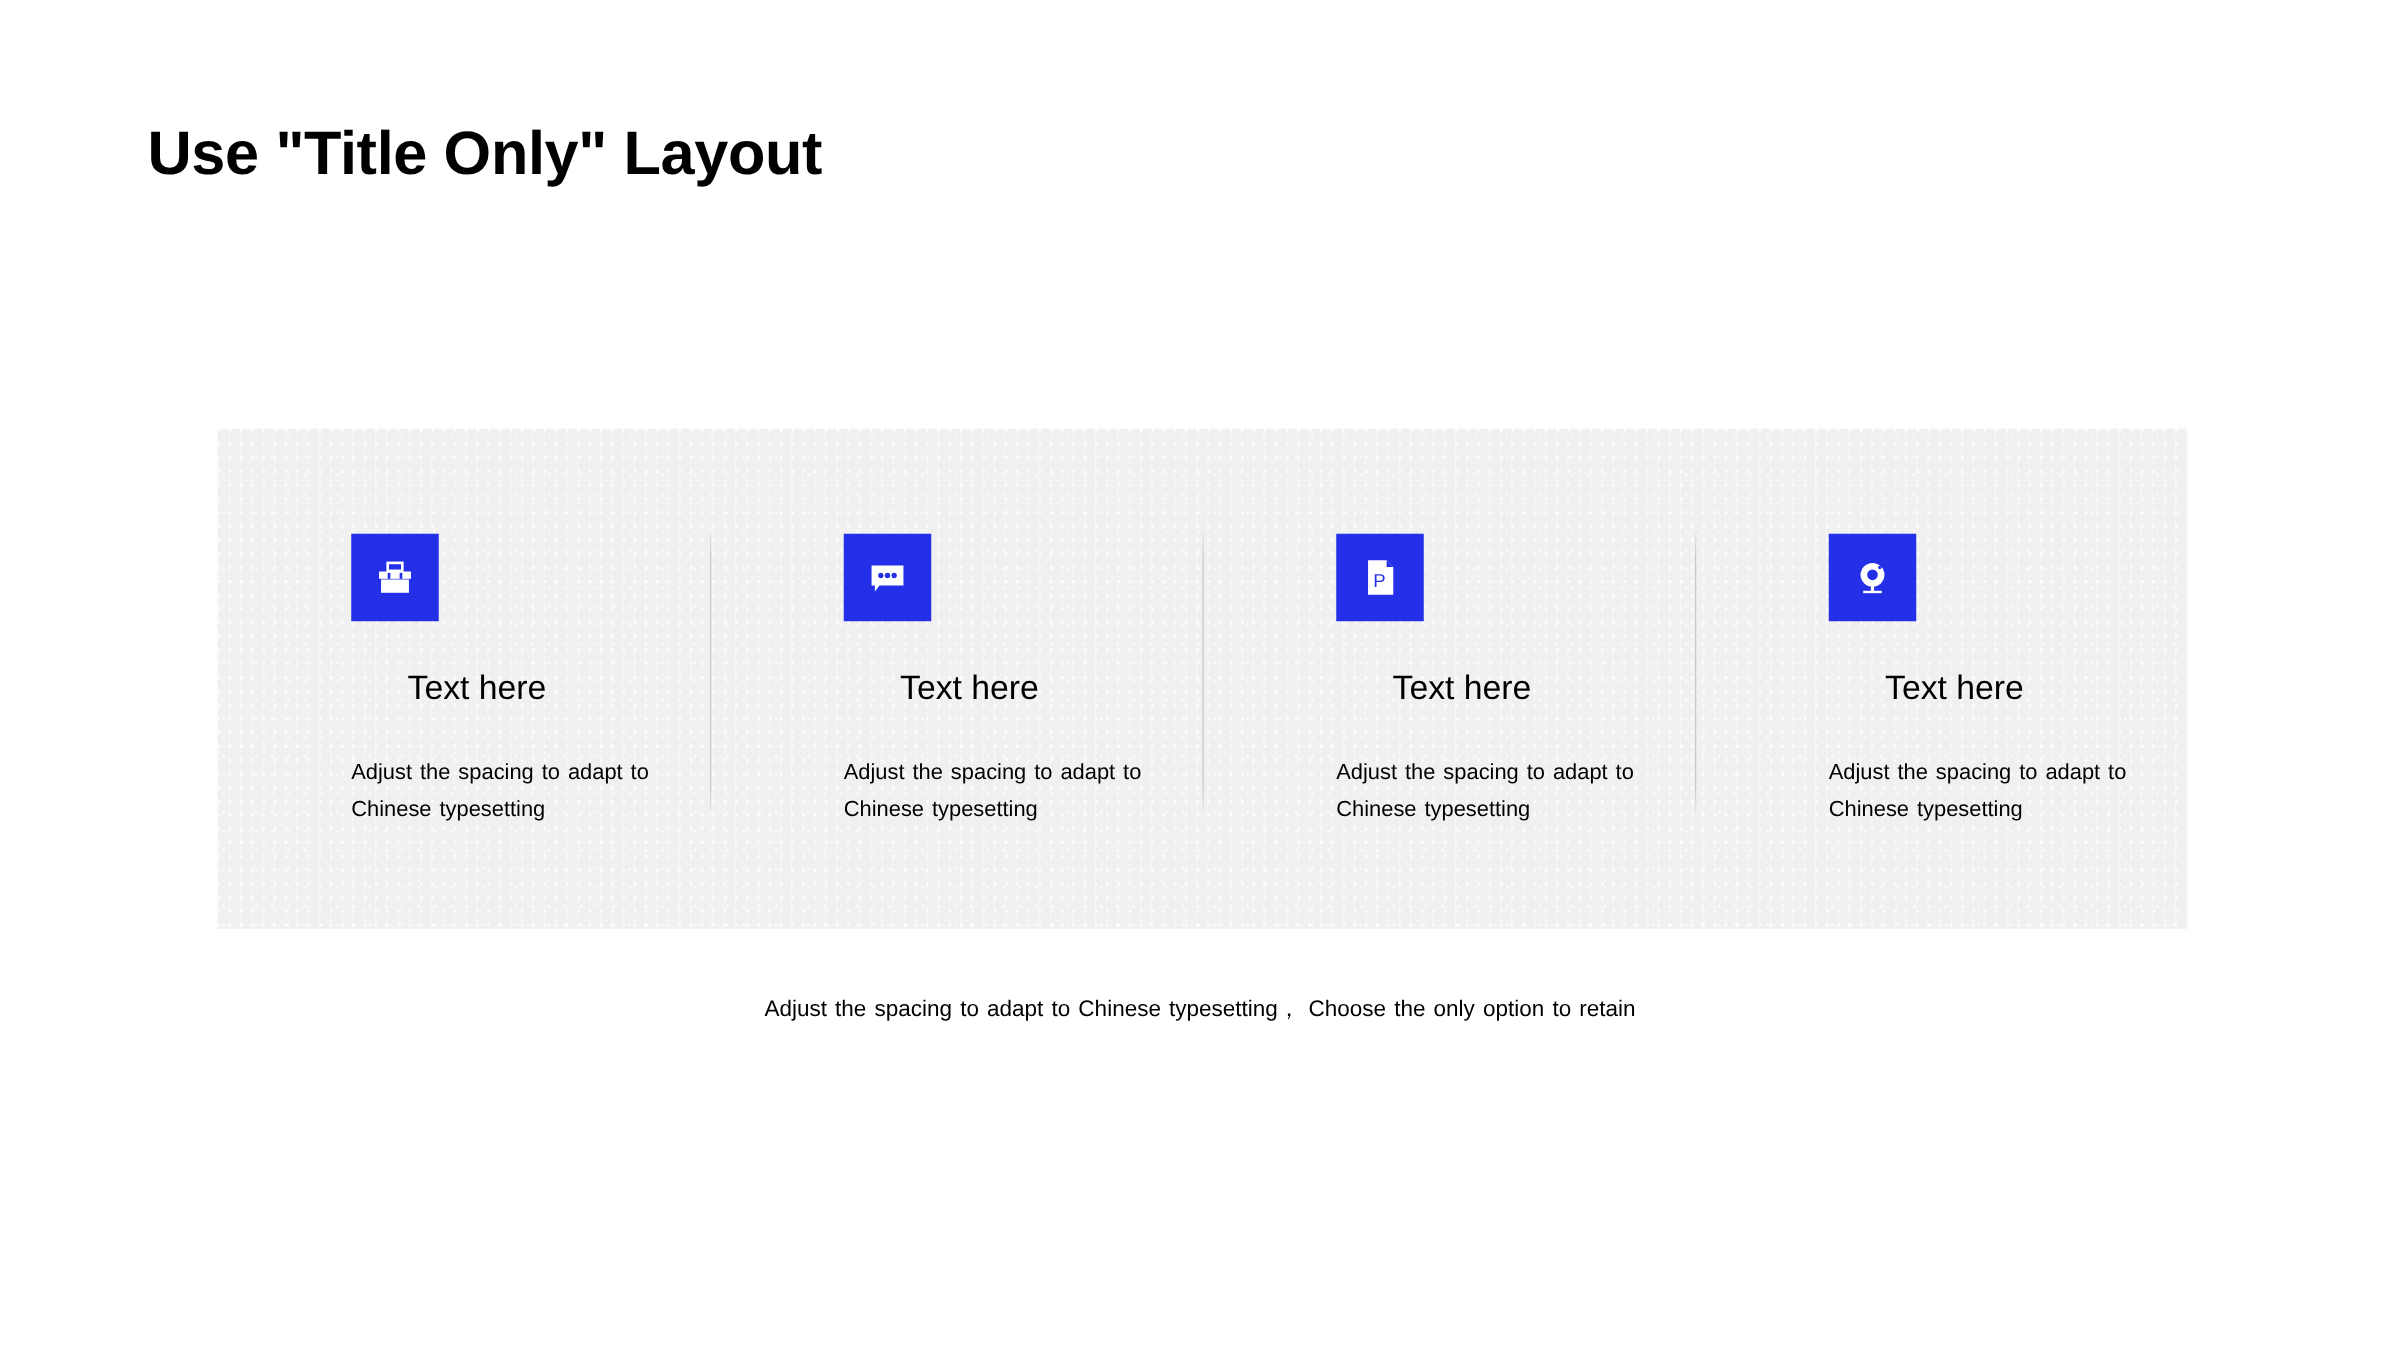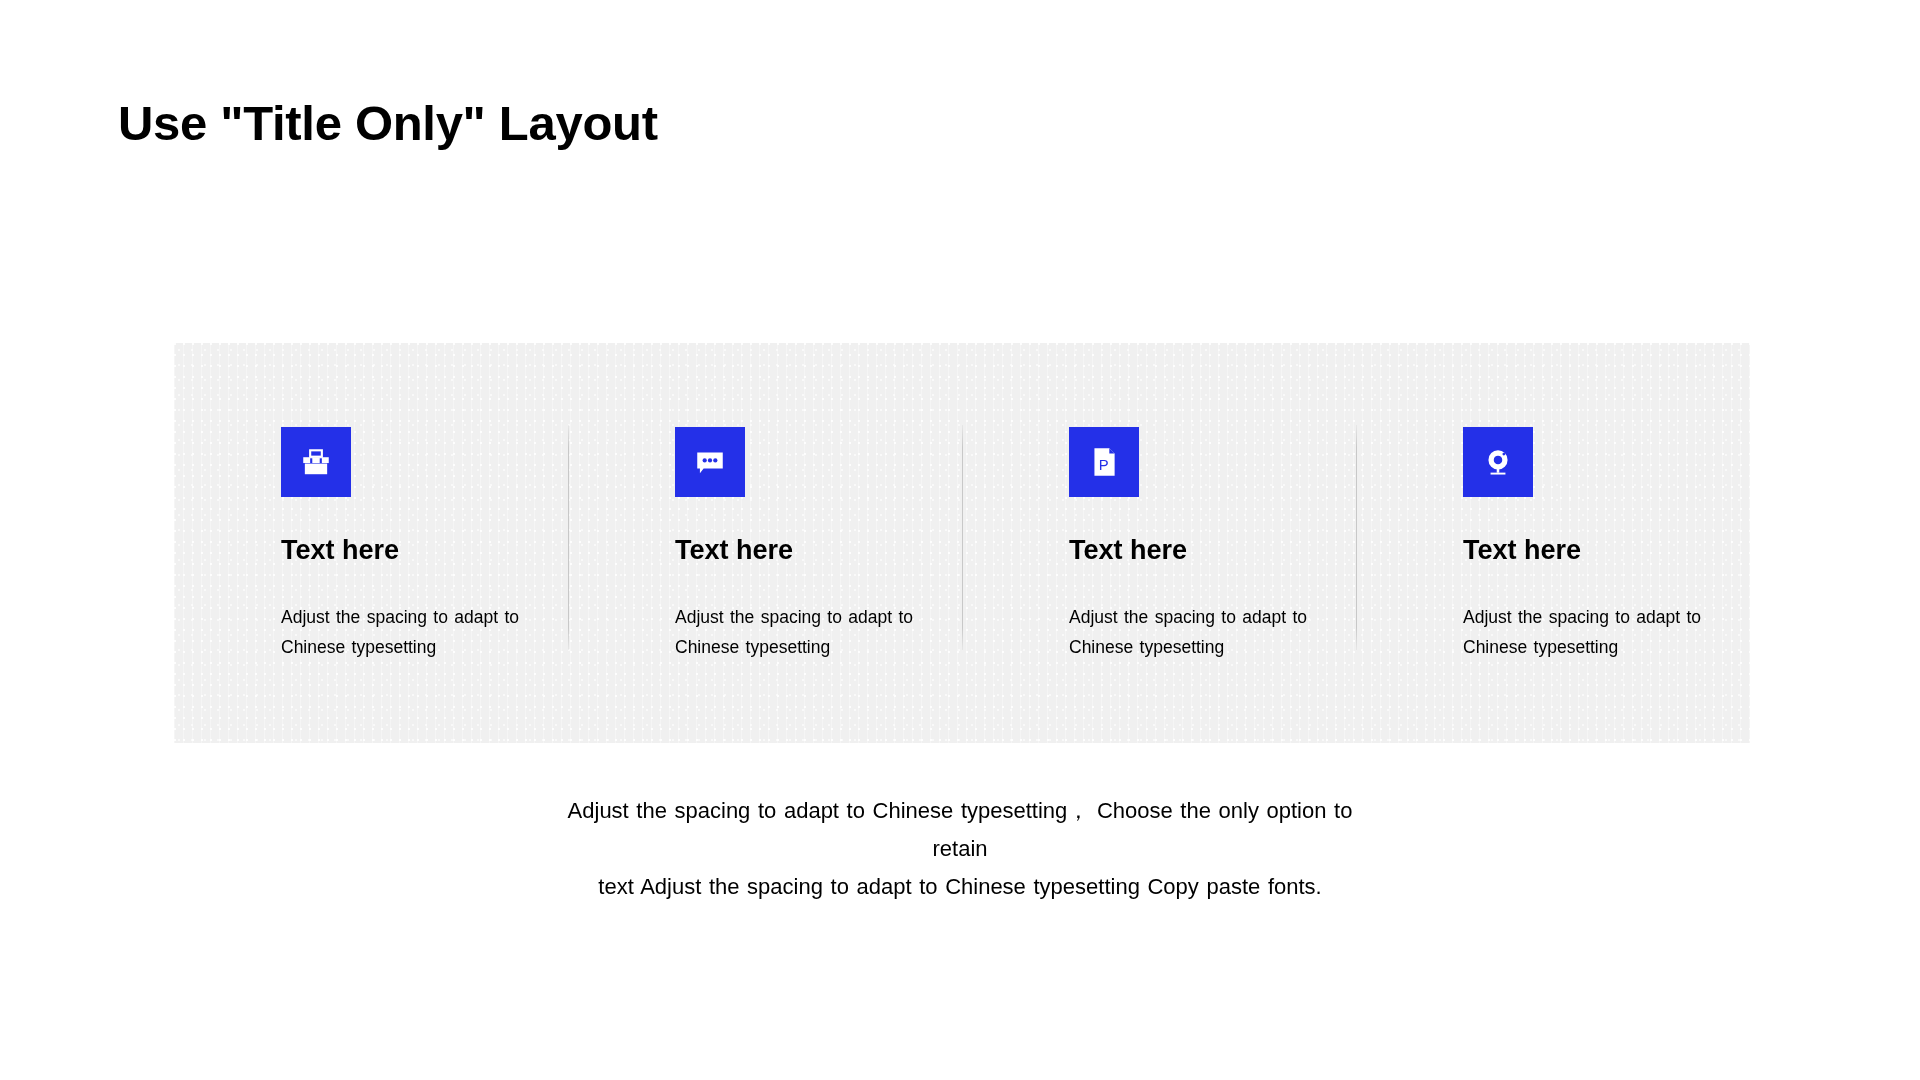--- a/index.html
+++ b/index.html
@@ -92,44 +92,45 @@
   }
   .card-icon svg {
     display: block;
     width: 34px;
     height: 34px;
   }
 
   .card-heading {
     margin-top: 39px;
     font-size: 27px;
-    font-weight: bold;
+    font-weight: normal;
     line-height: 1.1;
     color: #000000;
     white-space: nowrap;
+    margin-left: 45px;
   }
 
   .card-body {
     margin-top: 36px;
     font-size: 17.5px;
     line-height: 1.72;
     color: #000000;
     width: 250px;
     word-spacing: 1.5px;
   }
 
   
   .footer-text {
     position: absolute;
     left: 50%;
     transform: translateX(-50%);
     top: 792px;
     width: 790px;
     text-align: center;
-    font-size: 22px;
+    font-size: 18px;
     line-height: 1.72;
     color: #000000;
     word-spacing: 1.5px;
   }
   .footer-text .line {
     display: block;
   }
 </style>
 </head>
 <body>
@@ -192,16 +193,15 @@
         </div>
         <div class="card-heading">Text here</div>
         <div class="card-body">Adjust the spacing to adapt to Chinese typesetting</div>
       </div>
 
     </div>
   </div>
 
   <div class="footer-text">
     <span class="line">Adjust the spacing to adapt to Chinese typesetting， Choose the only option to retain</span>
-    <span class="line">text Adjust the spacing to adapt to Chinese typesetting Copy paste fonts.</span>
   </div>
 
 </div>
 
 </body></html>

